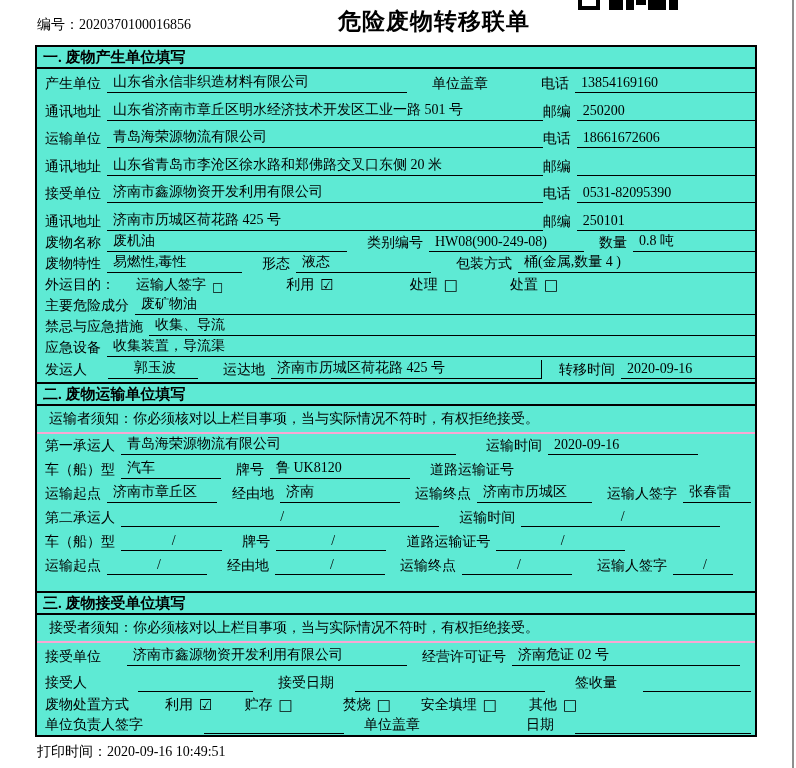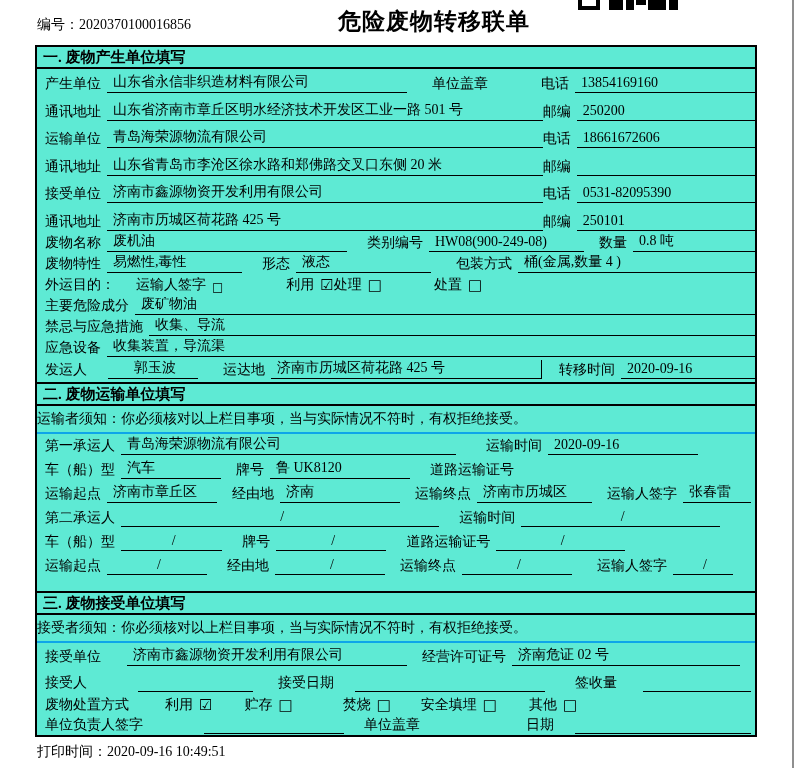--- a/index.html
+++ b/index.html
@@ -22,22 +22,22 @@
   .q5{width:18px;height:10px;background:#000;margin-left:2px;}
   .q6{width:9px;height:10px;background:#000;margin-left:3px;}
   
   .tbl{position:absolute;left:35px;top:45px;width:722px;height:692px;
        border:2px solid #000;box-sizing:border-box;background:#5eead4;}
   .band{height:22px;box-sizing:border-box;border-bottom:2px solid #000;
         font-weight:bold;font-size:15px;padding:1px 6px 0;display:flex;align-items:center;}
   .band.mid{border-top:2px solid #000;height:24px;}
   .row{display:flex;align-items:flex-end;padding:0 0 3px 8px;box-sizing:border-box;
        font-size:14px;overflow:hidden;}
-  .notice{display:flex;align-items:center;border-bottom:2px solid #0ea5e9;
-          padding-left:0;font-size:14px;box-sizing:border-box;}
+  .notice{display:flex;align-items:center;border-bottom:2px solid #f9a8d4;
+          padding-left:12px;font-size:14px;box-sizing:border-box;}
   .lb{white-space:nowrap;margin-right:6px;}
   .u{border-bottom:1px solid #000;padding:0 2px 1px 6px;white-space:nowrap;
      box-sizing:border-box;min-height:17px;display:inline-block;}
   .u.fill{flex:1;}
   .ctr{text-align:center;}
   .vd{width:1px;background:#000;align-self:stretch;margin:0 2px 0 0;}
   .box{font-family:"DejaVu Sans",sans-serif;font-size:15px;margin-left:6px;}
   .box.sm{font-size:12px;}
   .opt{white-space:nowrap;display:flex;align-items:flex-end;}
   
@@ -45,21 +45,21 @@
   .h26{height:26px}.h22{height:22px}.h20{height:20px}.h13{height:13px}
   
   .w60{width:60px}.w90{width:90px}.w100{width:100px}.w110{width:110px}
   .w115{width:115px}.w120{width:120px}.w135{width:135px}.w140{width:140px}
   .w150{width:150px}.w155{width:155px}.w180{width:180px}.w190{width:190px}
   .w200{width:200px}.w240{width:240px}.w270{width:270px}.w280{width:280px}
   .w300{width:300px}.w320{width:320px}.w335{width:335px}.w440{width:440px}
   .ml15{margin-left:15px}.ml20{margin-left:20px}.ml25{margin-left:25px}
   .ml30{margin-left:30px}.ml35{margin-left:50px}.ml40{margin-left:32px}
   .ml45{margin-left:45px}.ml55{margin-left:55px}.ml63{margin-left:63px}
-  .ml76{}.ml100{margin-left:100px}.ml128{margin-left:52px}
+  .ml76{margin-left:76px}.ml100{margin-left:100px}.ml128{margin-left:52px}
   .mla{margin-left:auto}
   .mr4{margin-right:4px}.mr15{margin-right:15px}.mr20{margin-right:20px}
   .mr35{margin-right:35px}.mr130{margin-right:130px}
   .footer{position:absolute;left:37px;top:743px;font-size:14px;white-space:nowrap;}
 </style>
 </head>
 <body>
 
 <div>
 

